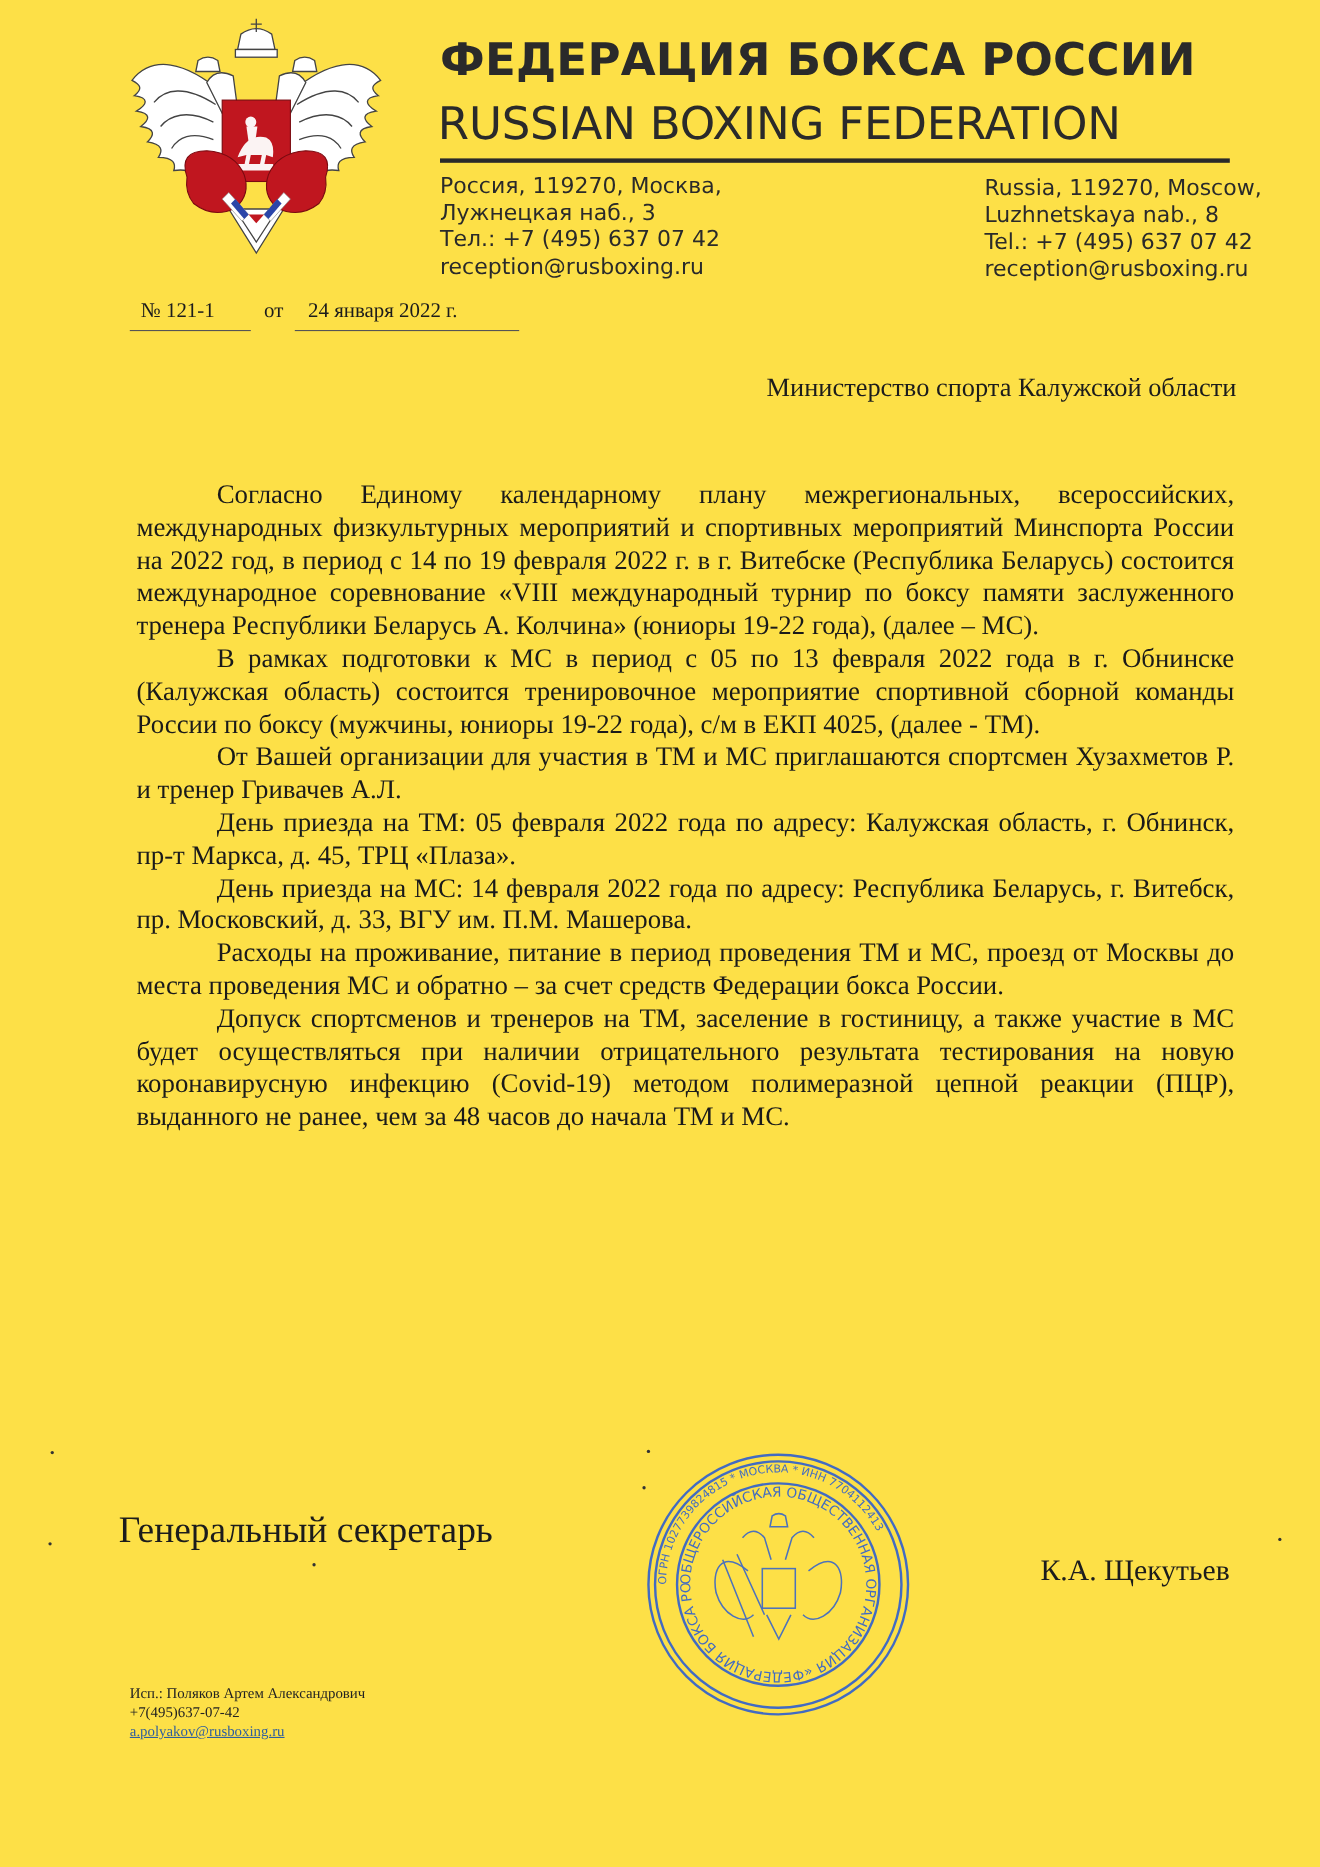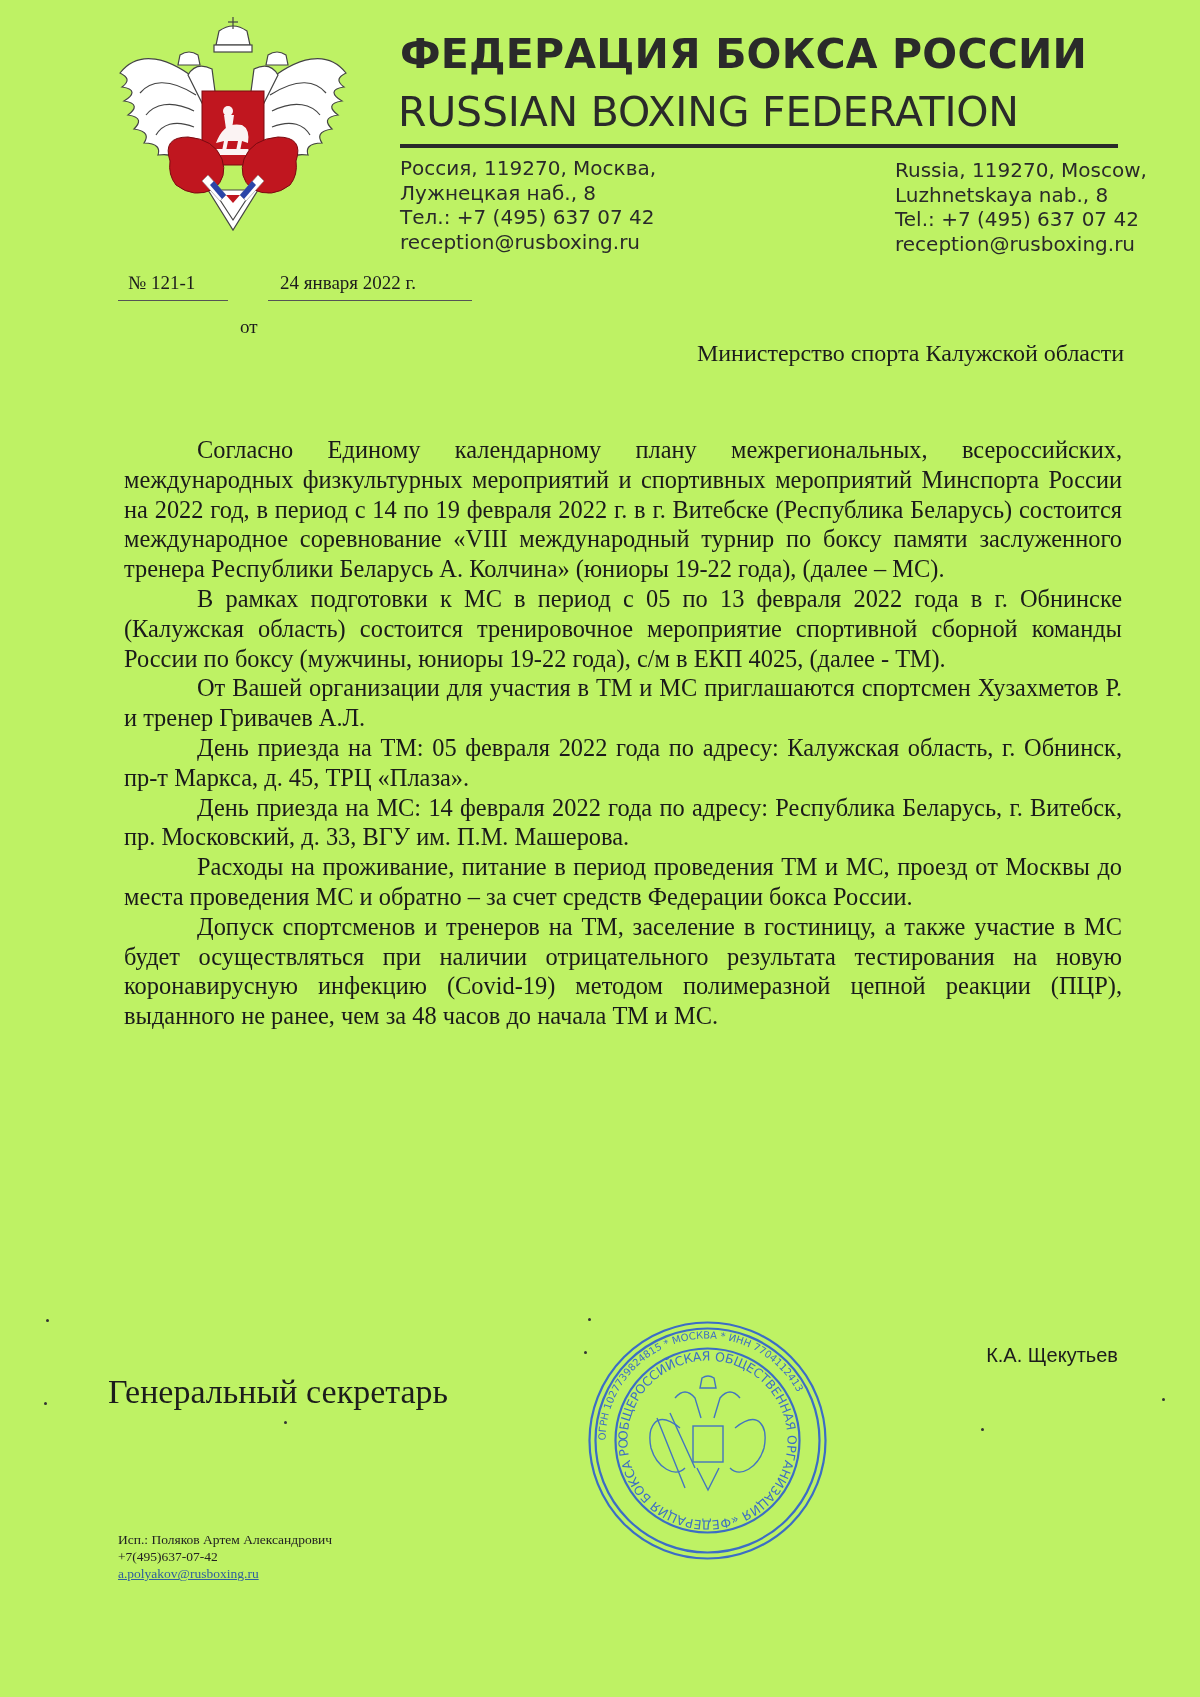--- a/index.html
+++ b/index.html
@@ -1,51 +1,51 @@
 <!DOCTYPE html>
 <html><head>
 <meta charset="utf-8">
 <style>
   html, body { margin: 0; padding: 0; background: #ffffff; }
   body { width: 1200px; height: 1697px; position: relative; overflow: hidden; color: #1c1c1c; }
-  .page { position: absolute; left: 0; top: 0; width: 1200px; height: 1697px; background: #bef264; }
+  .page { position: absolute; left: 0; top: 0; width: 1200px; height: 1697px; background: #fde047; }
 
   
   .emblem { position: absolute; left: 108px; top: 15px; width: 250px; height: 225px; }
 
   
   .org-ru { position: absolute; left: 400px; top: 30px; font-family: "DejaVu Sans", sans-serif; font-weight: bold; font-size: 41px; letter-spacing: 0.2px; color: #2a2a2a; white-space: nowrap; }
   .org-en { position: absolute; left: 398px; top: 88px; font-family: "DejaVu Sans", sans-serif; font-size: 41px; letter-spacing: -0.2px; color: #2a2a2a; white-space: nowrap; }
   .head-rule { position: absolute; left: 400px; top: 144px; width: 718px; height: 4px; background: #2a2a2a; }
   .addr { position: absolute; font-family: "DejaVu Sans", sans-serif; font-size: 20px; line-height: 24.5px; color: #2a2a2a; white-space: nowrap; }
   .addr-ru { left: 400px; top: 156px; }
   .addr-en { left: 895px; top: 158px; }
   .addr div { display: block; }
 
   
   .reg { position: absolute; top: 272px; font-family: "Liberation Serif", serif; font-size: 19px; color: #1c1c1c; white-space: nowrap; }
   .reg-num { left: 128px; }
-  .reg-from { left: 240px; margin-top: 44px; }
+  .reg-from { left: 240px; }
   .reg-date { left: 280px; }
   .reg-line { position: absolute; top: 300px; height: 1px; background: #555; }
   .reg-line.a { left: 118px; width: 110px; }
   .reg-line.b { left: 268px; width: 204px; }
 
   
   .recipient { position: absolute; right: 76px; top: 340px; font-family: "Liberation Serif", serif; font-size: 24px; white-space: nowrap; text-align: center; }
 
   
   .body { position: absolute; left: 124px; top: 435px; width: 998px; font-family: "Liberation Serif", serif; font-size: 24.4px; line-height: 29.8px; color: #1a1a1a; }
   .body p { margin: 0; text-align: justify; text-indent: 73px; }
   .body p.narrow { font-family: "Liberation Sans Narrow", "Liberation Serif", serif; }
   .body p.gap { margin-top: 6px; }
 
   
   .sig-title { position: absolute; left: 108px; top: 1373px; font-family: Liberation Serif, serif; font-size: 34px; white-space: nowrap; }
-  .sig-name { position: absolute; right: 82px; top: 1344px; font-family: Liberation Sans, sans-serif; font-size: 20px; white-space: nowrap; }
+  .sig-name { position: absolute; right: 82px; top: 1412px; font-family: Liberation Serif, serif; font-size: 27px; white-space: nowrap; }
   .stamp { position: absolute; left: 585px; top: 1318px; width: 245px; height: 245px; }
 
   
   .exec { position: absolute; left: 118px; top: 1531px; font-family: "Liberation Serif", serif; font-size: 13.5px; line-height: 17px; color: #222; }
   .exec a { color: #2f5f9e; text-decoration: underline; margin-top: 23px; }
 
   .speck { position: absolute; width: 3px; height: 3px; border-radius: 50%; background: #333; }
 </style>
 </head>
 <body>
@@ -92,21 +92,21 @@
     <path d="M144 166 l-12 14 l4 4 l12 -14 z" fill="#2b45a8"></path>
     <path d="M118 180 l14 0 l-7 8 z" fill="#c0161f"></path>
   </svg>
 
   <div class="org-ru">ФЕДЕРАЦИЯ БОКСА РОССИИ</div>
   <div class="org-en">RUSSIAN BOXING FEDERATION</div>
   <div class="head-rule"></div>
 
   <div class="addr addr-ru">
     <div>Россия, 119270, Москва,</div>
-    <div>Лужнецкая наб., 8</div>
+    <div>Лужнецкая наб., 3</div>
     <div>Тел.: +7 (495) 637 07 42</div>
     <div>reception@rusboxing.ru</div>
   </div>
   <div class="addr addr-en">
     <div>Russia, 119270, Moscow,</div>
     <div>Luzhnetskaya nab., 8</div>
     <div>Tel.: +7 (495) 637 07 42</div>
     <div>reception@rusboxing.ru</div>
   </div>
 

